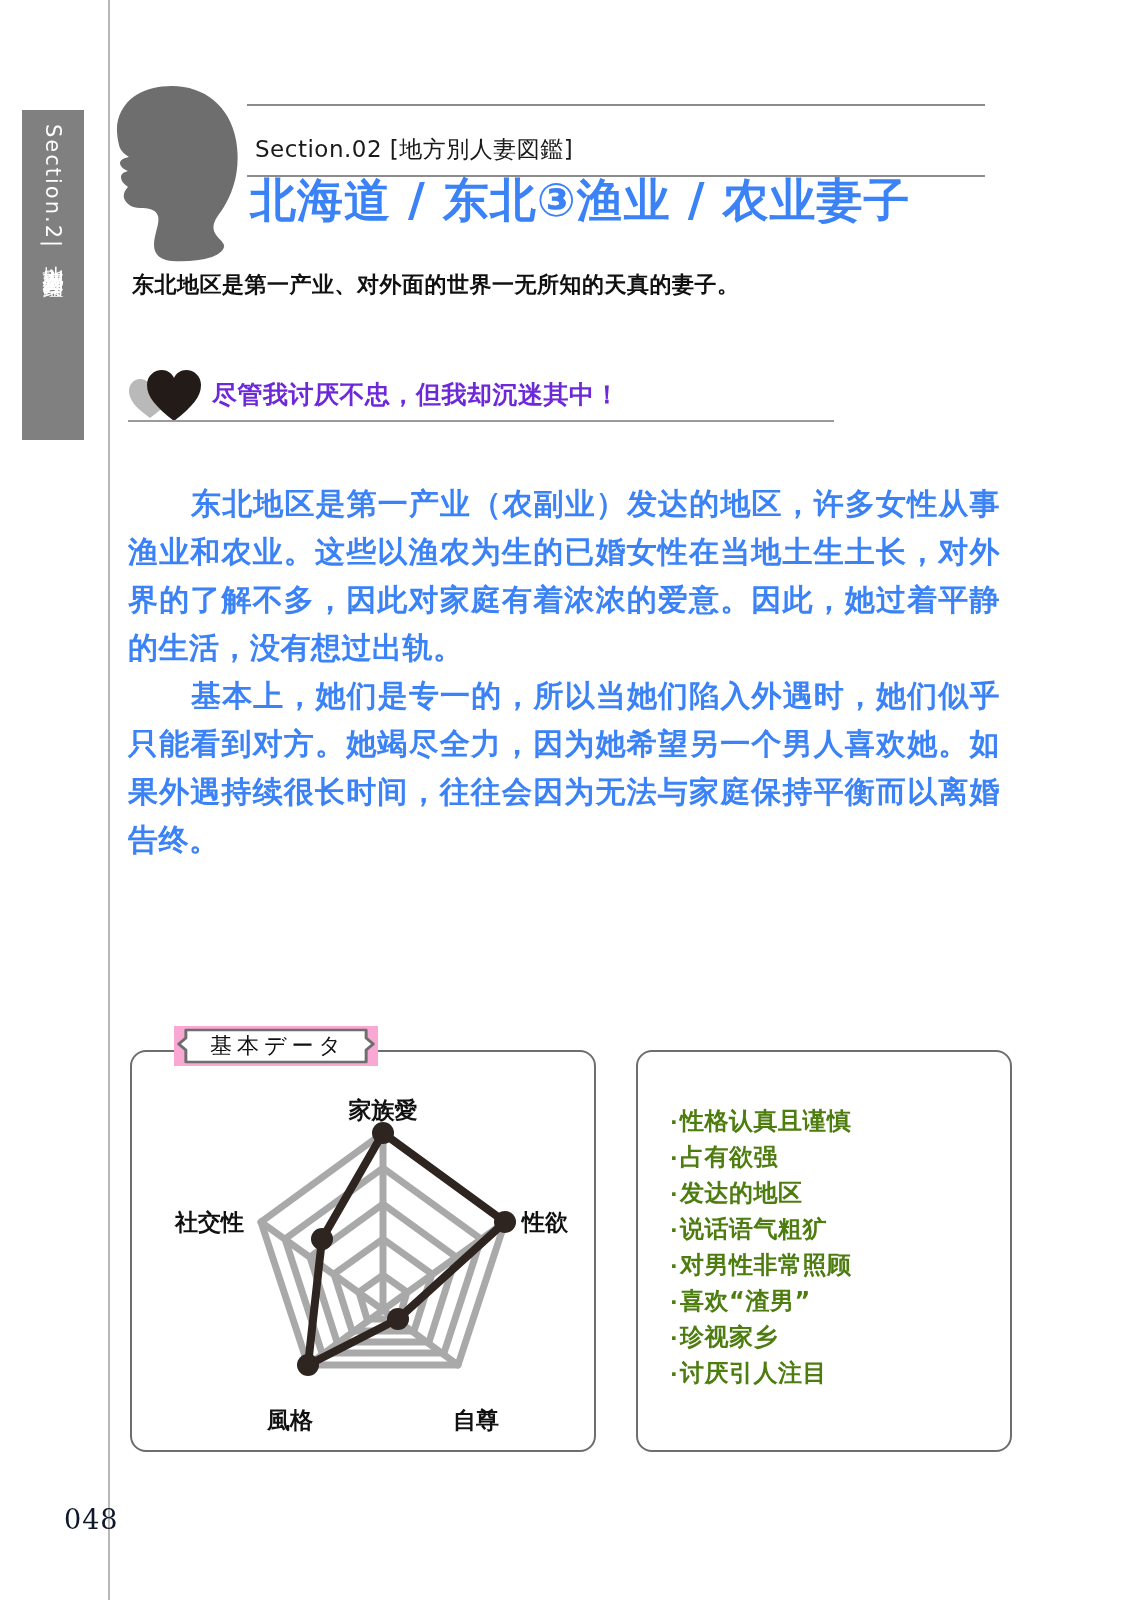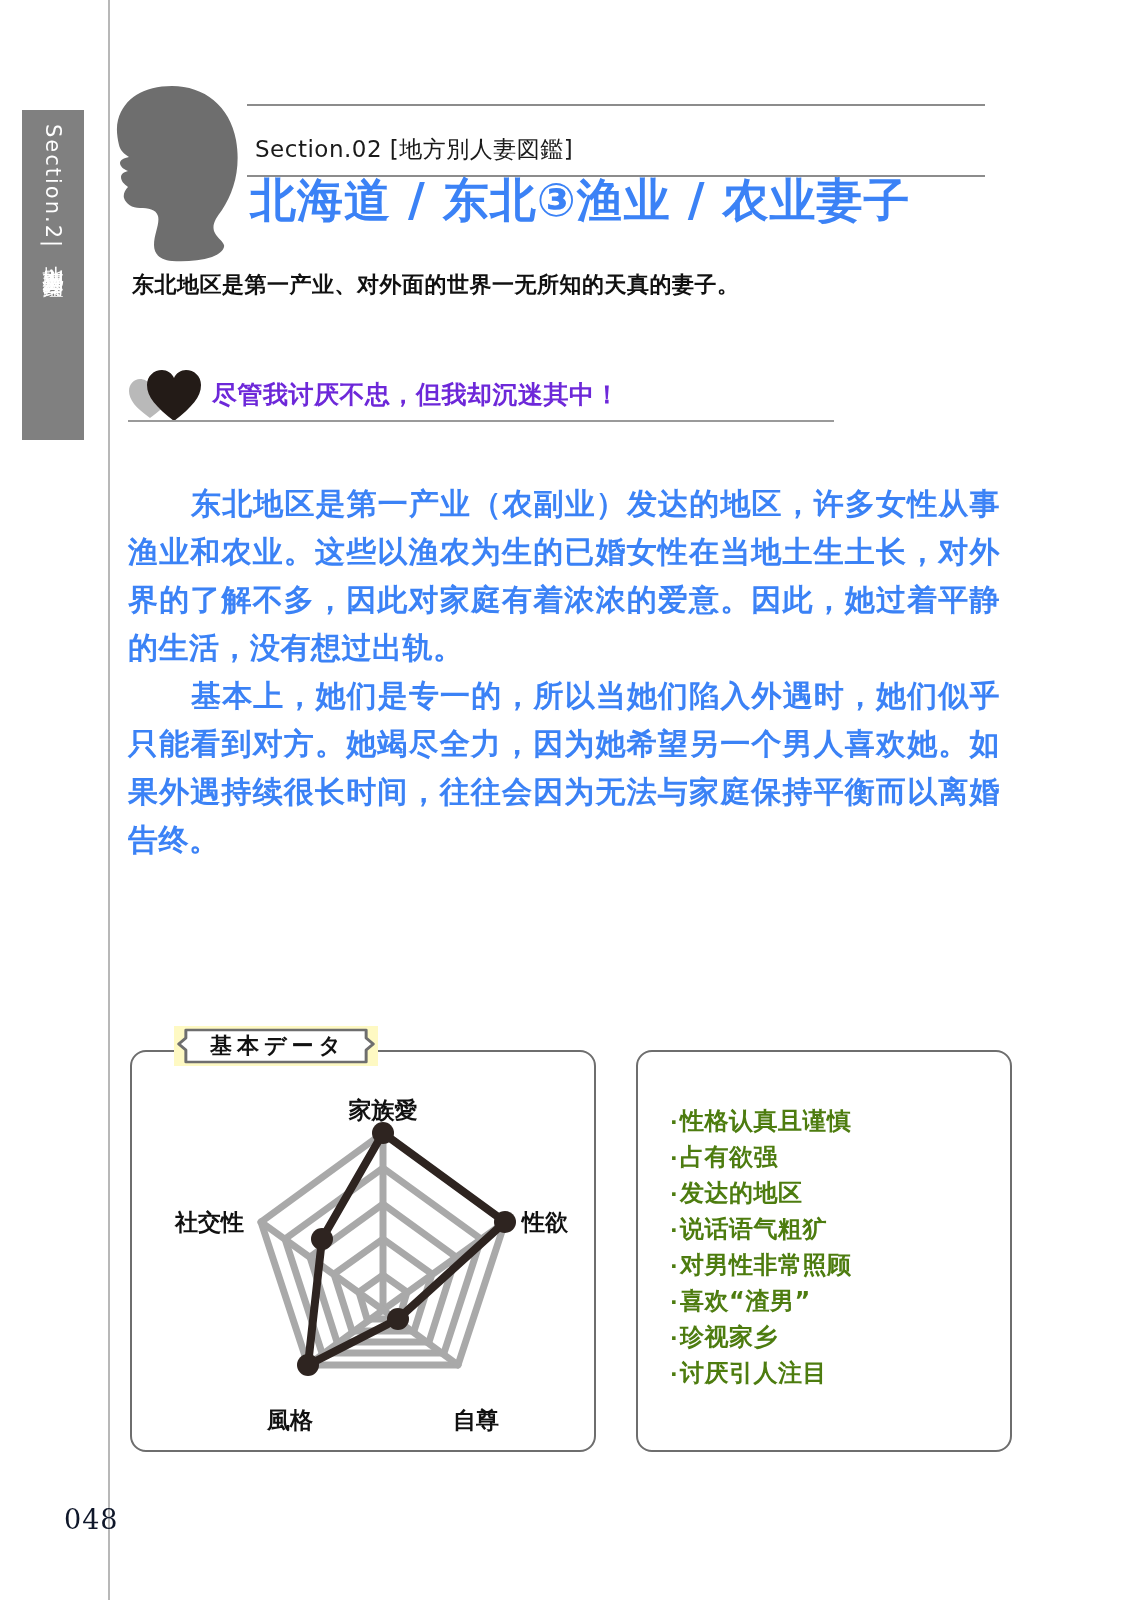--- a/index.html
+++ b/index.html
@@ -109,25 +109,25 @@
     border:2px solid #6e6e6e;
     border-radius:16px;
     background:#fff;
   }
   #panel-data{left:130px;top:1050px;width:462px;height:398px;}
   #panel-feat{left:636px;top:1050px;width:372px;height:398px;}
 
   .badge{
     position:absolute;top:-24px;
     height:40px;
-    background:#fef9c3;
+    background:#f9a8d4;
     display:flex;align-items:center;justify-content:center;
     padding:0 16px;
     font-size:22px;
-    font-weight:bold;
+    font-weight:normal;
     letter-spacing:5px;
     color:#111;
     white-space:nowrap;
     z-index:4;
   }
   .badge-shape{
     position:absolute;left:0;top:0;width:100%;height:100%;
   }
   .badge span{position:relative;z-index:2;padding-left:4px;}
   #badge-data{left:44px;width:172px;}

